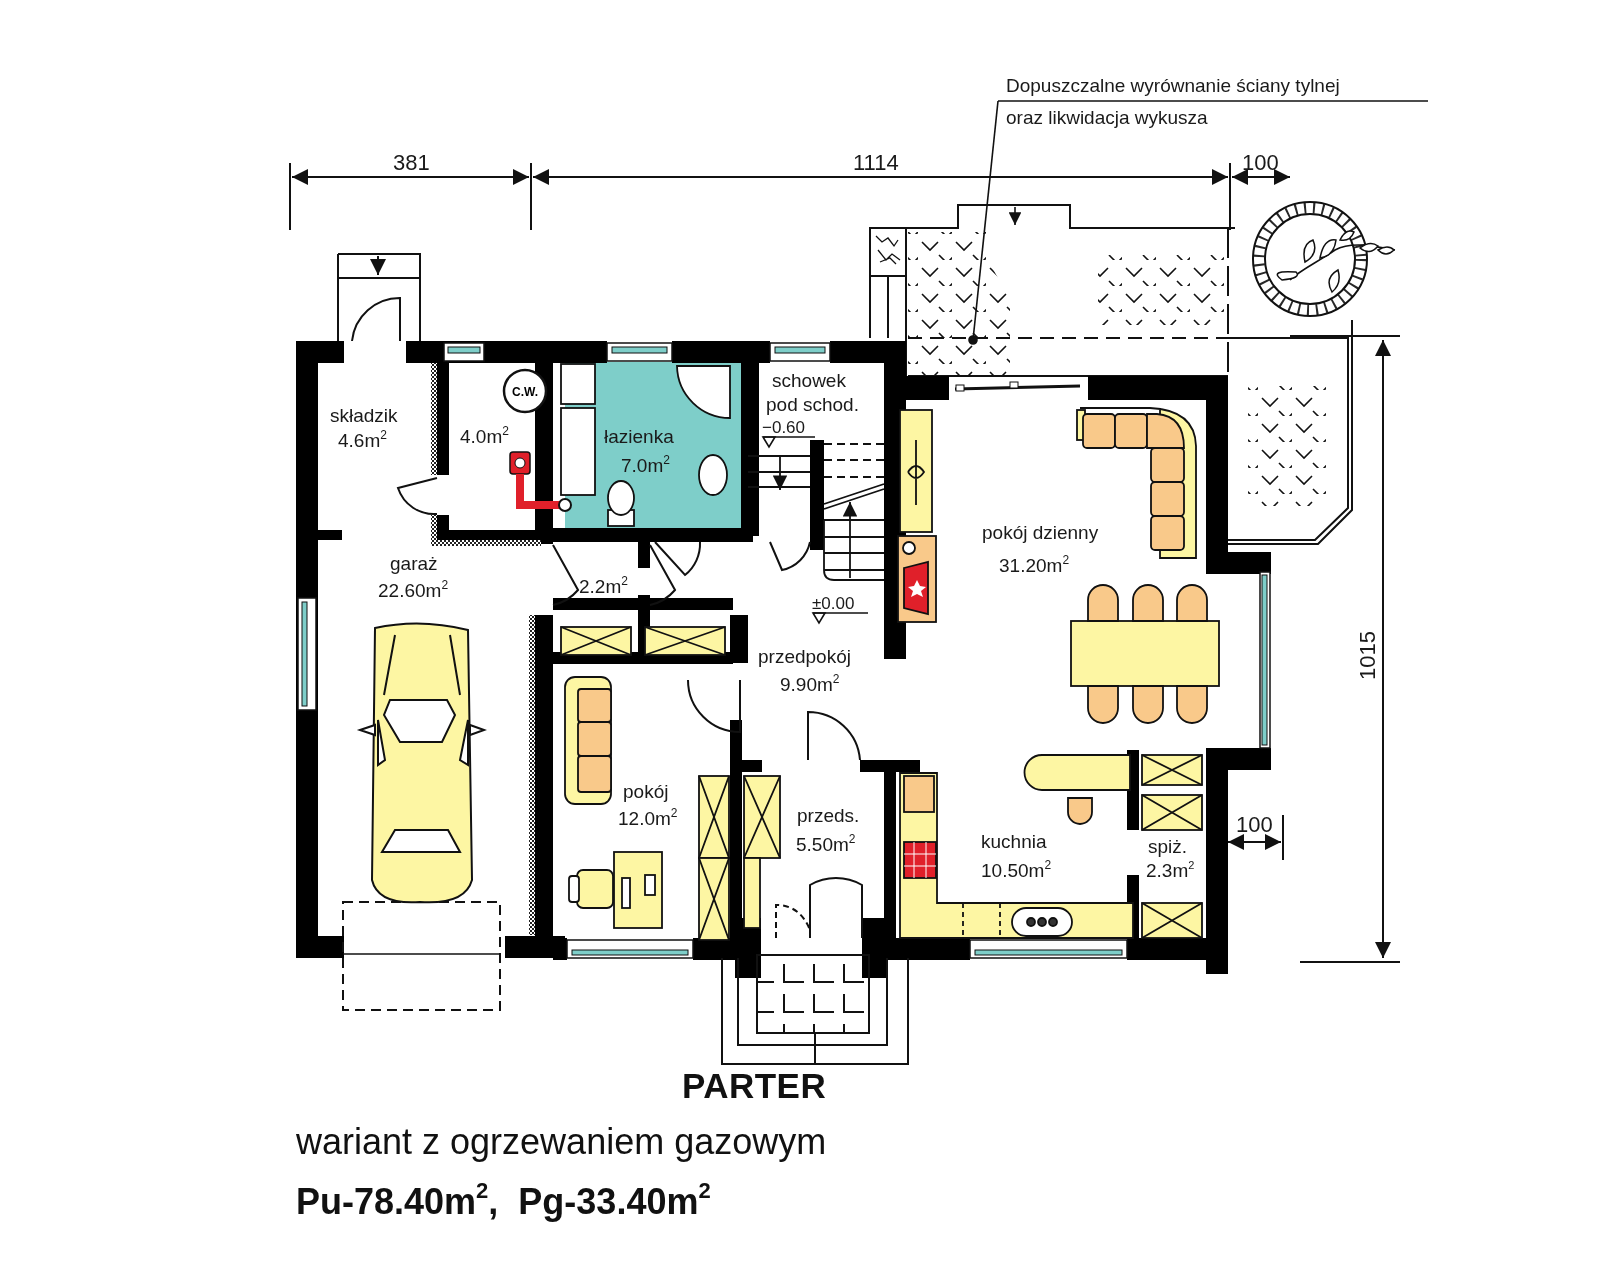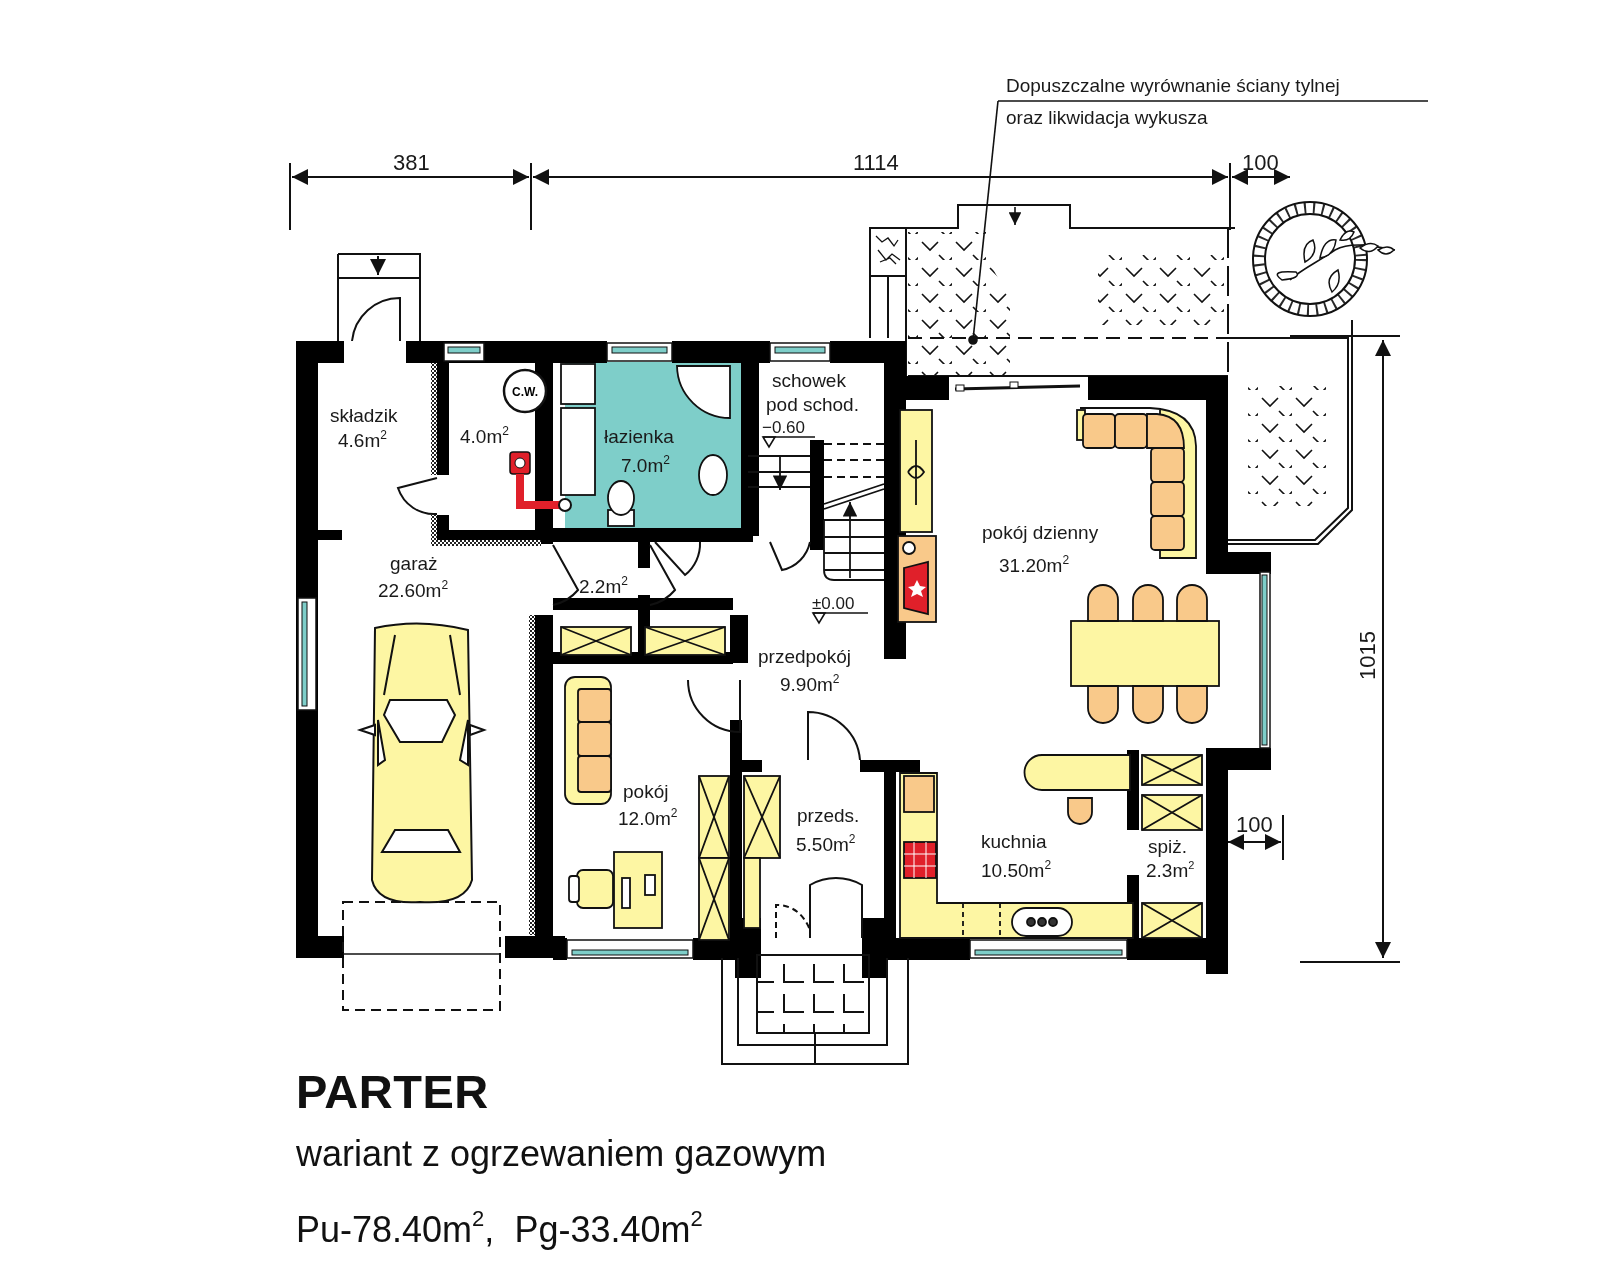--- a/index.html
+++ b/index.html
@@ -5,23 +5,23 @@
   html, body { margin: 0; padding: 0; background: #ffffff; }
   body { width: 1600px; height: 1284px; position: relative; overflow: hidden;
          font-family: "Liberation Sans", "DejaVu Sans", sans-serif; color: #111; }
   svg { position: absolute; left: 0; top: 0; }
   .lbl { font-family: "Liberation Sans", sans-serif; fill: #1a1a1a; }
   .room { font-size: 19px; }
   .dim { font-size: 22px; }
   .note { font-size: 19px; }
   .lvl { font-size: 17px; }
   .title-block { position: absolute; left: 296px; top: 1068px; }
-  .title { font-size: 47px; font-weight: bold; line-height: 1; margin: 0; letter-spacing: 0.5px; }
+  .title { font-size: 35px; font-weight: bold; line-height: 1; margin: 0; letter-spacing: 0.5px; text-align: right; }
   .subtitle { font-size: 36px; line-height: 1; margin-top: 21px; }
-  .areas { font-size: 36px; line-height: 1; margin-top: 36px; }
+  .areas { font-size: 36px; line-height: 1; margin-top: 20px; font-weight: bold; }
   .areas sup { font-size: 22px; vertical-align: 16px; }
 </style>
 </head>
 <body>
 
 <svg width="1600" height="1284" viewBox="0 0 1600 1284" xmlns="http://www.w3.org/2000/svg">
   <defs>
     <pattern id="hatch" width="34" height="26" patternUnits="userSpaceOnUse">
       <path d="M4 8 L12 16 L20 8 M21 21 L29 29 L37 21" fill="none" stroke="#111" stroke-width="1.6"></path>
     </pattern>

